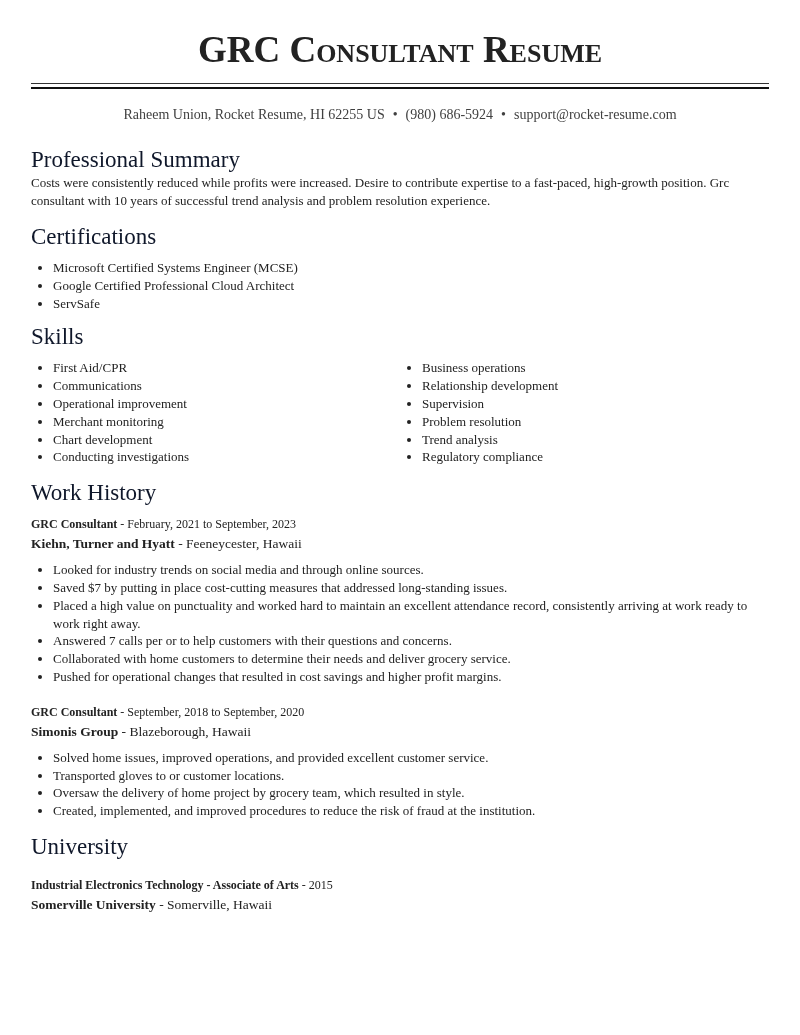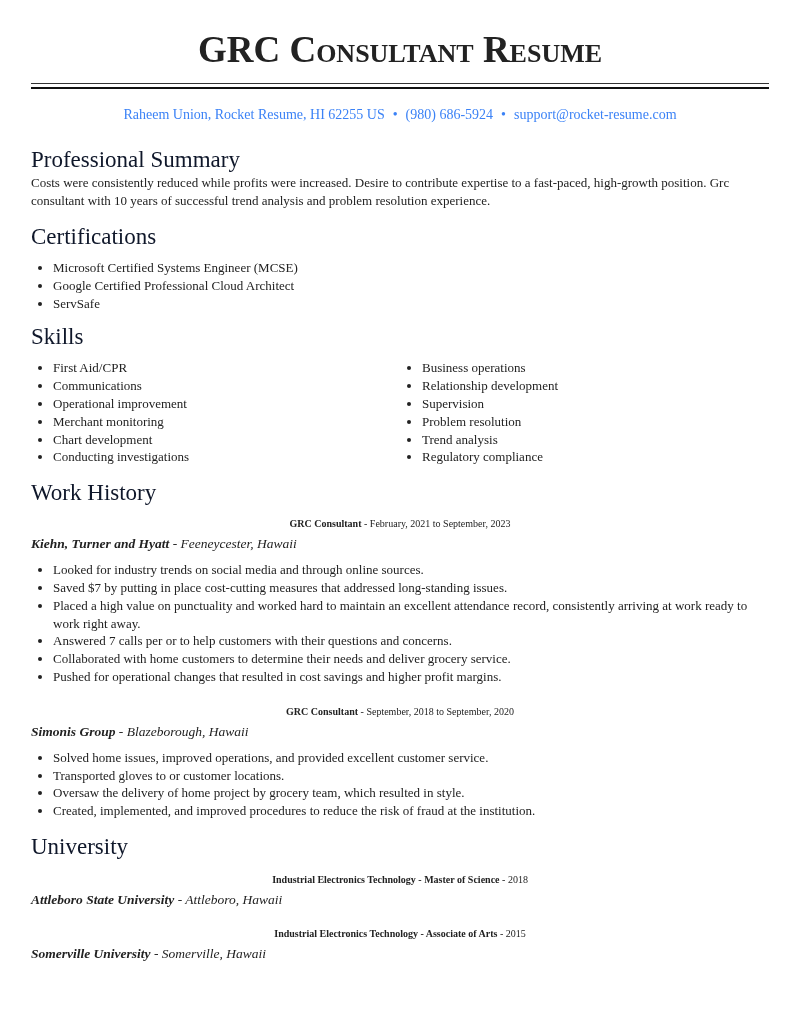--- a/index.html
+++ b/index.html
@@ -21,21 +21,21 @@
       padding-top: 30px;
       color: #222;
     }
     .rule-thin { height: 1px; background: #333; margin-top: 13px; }
     .rule-thick { height: 2px; background: #111; margin-top: 3px; }
     .contact {
       text-align: center;
       font-size: 14px;
       line-height: 20px;
       margin-top: 16px;
-      color: #3b82f6;
+      color: #404040;
     }
     .contact .sep { margin: 0 8px; }
     h2.section {
       font-weight: normal;
       font-size: 23px;
       line-height: 28px;
       margin: 0;
       color: #0f172a;
     }
     p.text {
@@ -46,23 +46,23 @@
     ul.bullets {
       margin: 0;
       padding-left: 22px;
       font-size: 13px;
       line-height: 17.8px;
       list-style: disc;
     }
     ul.bullets li { padding-left: 0; }
     .skills-grid { display: flex; }
     .skills-grid ul { flex: 1; }
-    .job-line { font-size: 10px; line-height: 20px; text-align: center; }
+    .job-line { font-size: 12px; line-height: 20px; }
     .job-line b { font-weight: bold; }
-    .org-line { font-size: 13.5px; line-height: 20px; font-style: italic; }
+    .org-line { font-size: 13.5px; line-height: 20px; }
     .org-line b { font-weight: bold; }
   </style>
 </head>
 <body>
 
 <div class="page">
 
   <h1 class="title">GRC Consultant Resume</h1>
   <div class="rule-thin"></div>
   <div class="rule-thick"></div>
@@ -139,28 +139,20 @@
         <li>Transported gloves to or customer locations.</li>
         <li>Oversaw the delivery of home project by grocery team, which resulted in style.</li>
         <li>Created, implemented, and improved procedures to reduce the risk of fraud at the institution.</li>
       </ul>
     </div>
   </section>
 
   <section style="margin-top:13px;">
     <h2 class="section">University</h2>
 
-    <div style="margin-top:9px;">
-      <div class="job-line">
-        <b>Industrial Electronics Technology - Master of Science</b><span style="white-space:pre;"> - </span><span>2018</span>
-      </div>
-      <div class="org-line">
-        <b>Attleboro State University</b><span style="white-space:pre;"> - </span><span>Attleboro, Hawaii</span>
-      </div>
-    </div>
 
     <div style="margin-top:14px;">
       <div class="job-line">
         <b>Industrial Electronics Technology - Associate of Arts</b><span style="white-space:pre;"> - </span><span>2015</span>
       </div>
       <div class="org-line">
         <b>Somerville University</b><span style="white-space:pre;"> - </span><span>Somerville, Hawaii</span>
       </div>
     </div>
   </section>

